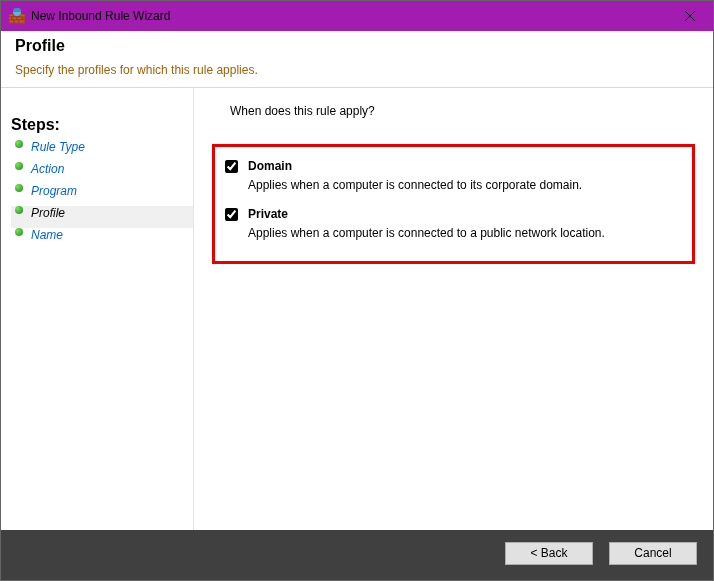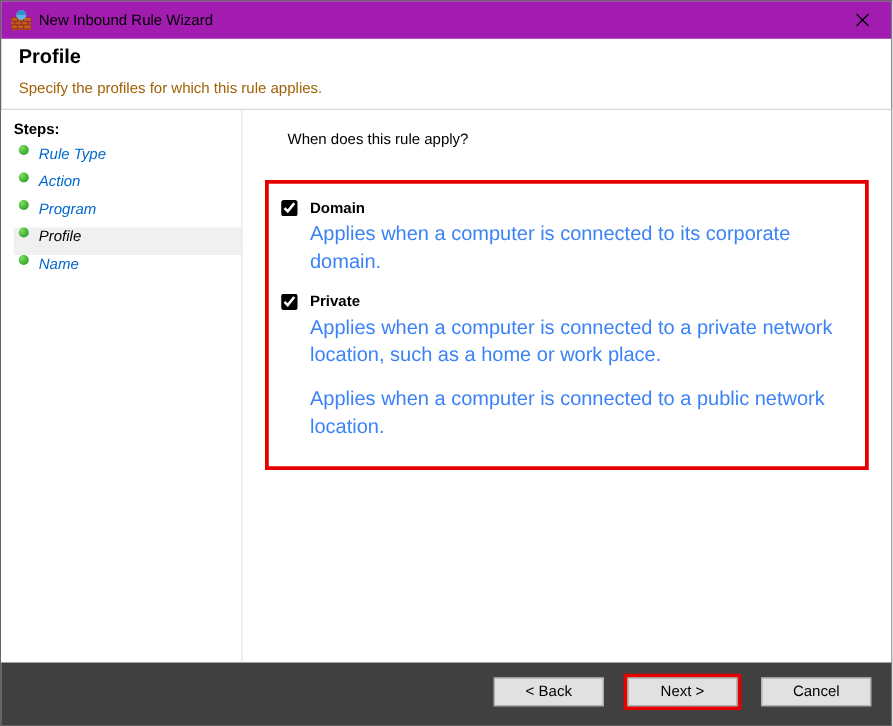--- a/index.html
+++ b/index.html
@@ -66,22 +66,23 @@
     min-height: 0;
     background: #fff;
   }
   .sidebar {
     width: 192px;
     padding: 8px 0 0 10px;
     background: #fff;
   }
   .steps-label {
     font-weight: bold;
-    font-size: 12px;
+    font-size: 16px;
     margin-bottom: 6px;
+    margin-top: 20px;
   }
   .step-item {
     display: flex;
     align-items: flex-start;
     height: 22px;
     padding: 0 4px;
     cursor: pointer;
     font-size: 12px;
     color: #0066cc;
     font-style: italic;
@@ -131,22 +132,22 @@
     margin: 1px 10px 0 0;
     accent-color: #000;
     cursor: pointer;
   }
   .option-label {
     font-weight: bold;
     font-size: 12px;
   }
   .option-desc {
     margin-left: 23px;
-    font-size: 16px;
-    color: #3b82f6;
+    font-size: 12px;
+    color: #000000;
     line-height: 1.35;
     max-width: 430px;
   }
   
   .footer {
     height: 50px;
     display: flex;
     justify-content: flex-end;
     align-items: center;
     padding: 0 16px 4px 0;
@@ -246,30 +247,26 @@
           <div class="option">
             <input type="checkbox" checked="" style="">
             <span class="option-label">Domain</span>
           </div>
           <div class="option-desc">Applies when a computer is connected to its corporate domain.</div>
 
           <div class="option">
             <input type="checkbox" checked="" style="">
             <span class="option-label">Private</span>
           </div>
-          <div class="option-desc">Applies when a computer is connected to a private network location, such as a home or work place.</div>
 
           <div class="option-desc" style="margin-bottom:4px">Applies when a computer is connected to a public network location.</div>
 
         </div>
       </div>
     </div>
   </div>
 
   <div class="footer">
     <button class="btn">&lt; Back</button>
-    <span class="btn-next-wrap">
-      <button class="btn">Next &gt;</button>
-    </span>
     <button class="btn">Cancel</button>
   </div>
 
 </div>
 
 </body></html>

